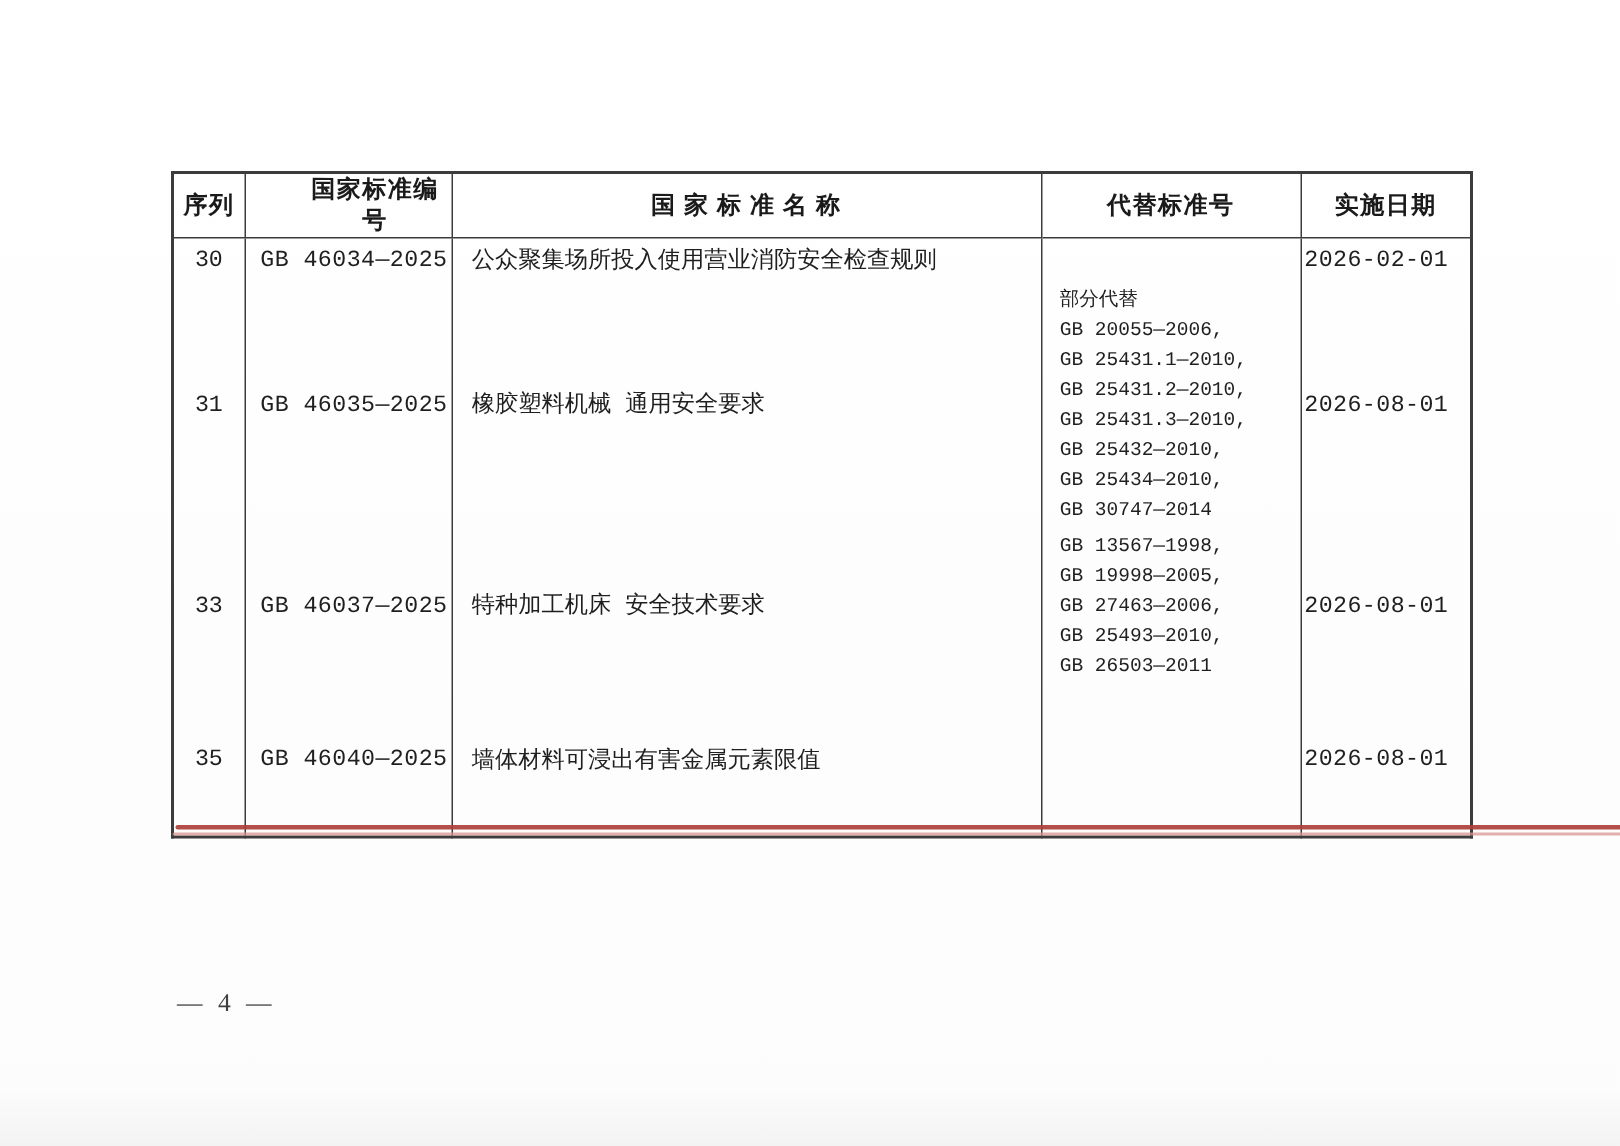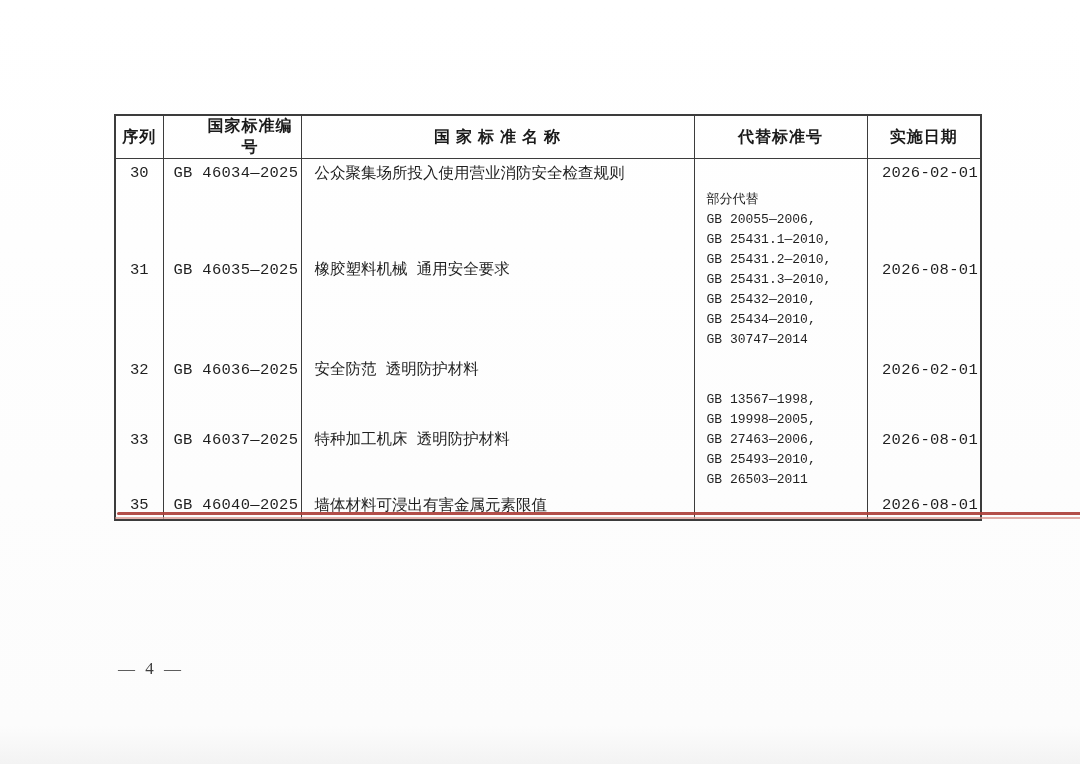--- a/index.html
+++ b/index.html
@@ -42,21 +42,21 @@
   .col2 { width:393px; }
   .col3 { width:173px; }
   .col4 { width:114px; }
 
   tbody td { padding:2px 2px;font-family:Liberation Mono, monospace; }
   td.cell-seq  { text-align:center; }
   td.cell-code { padding-left:10px; letter-spacing:0.3px; }
   td.cell-name { padding-left:13px; }
   td.cell-replaced { padding-left:12px; line-height:20px; font-size:13px; }
   td.cell-replaced div { white-space:nowrap; }
-  td.cell-date { text-align:right; letter-spacing:0.3px; }
+  td.cell-date { text-align:left; letter-spacing:0.3px; }
 
   tbody tr:nth-child(1) { height:29px; }
   tbody tr:nth-child(2) { height:162px; }
   tbody tr:nth-child(3) { height:36px; }
   tbody tr:nth-child(4) { height:102px; }
   tbody tr:nth-child(5) { height:28px; }
   tbody tr:nth-child(6) { height:33px;margin-top:22px; }
 
   
   .red-underline {
@@ -109,30 +109,23 @@
               <div>GB 25431.1—2010,</div>
               <div>GB 25431.2—2010,</div>
               <div>GB 25431.3—2010,</div>
               <div>GB 25432—2010,</div>
               <div>GB 25434—2010,</div>
               <div>GB 30747—2014</div>
             </td>
             <td class="cell-date col4">2026-08-01</td>
           </tr>
           <tr>
-            <td class="cell-seq col0">32</td>
-            <td class="cell-code col1">GB 46036—2025</td>
-            <td class="cell-name col2">安全防范 透明防护材料</td>
-            <td class="cell-replaced col3"></td>
-            <td class="cell-date col4">2026-02-01</td>
-          </tr>
-          <tr>
             <td class="cell-seq col0">33</td>
             <td class="cell-code col1">GB 46037—2025</td>
-            <td class="cell-name col2">特种加工机床 透明防护材料</td>
+            <td class="cell-name col2">特种加工机床 安全技术要求</td>
             <td class="cell-replaced col3">
               <div>GB 13567—1998,</div>
               <div>GB 19998—2005,</div>
               <div>GB 27463—2006,</div>
               <div>GB 25493—2010,</div>
               <div>GB 26503—2011</div>
             </td>
             <td class="cell-date col4">2026-08-01</td>
           </tr>
           <tr>

